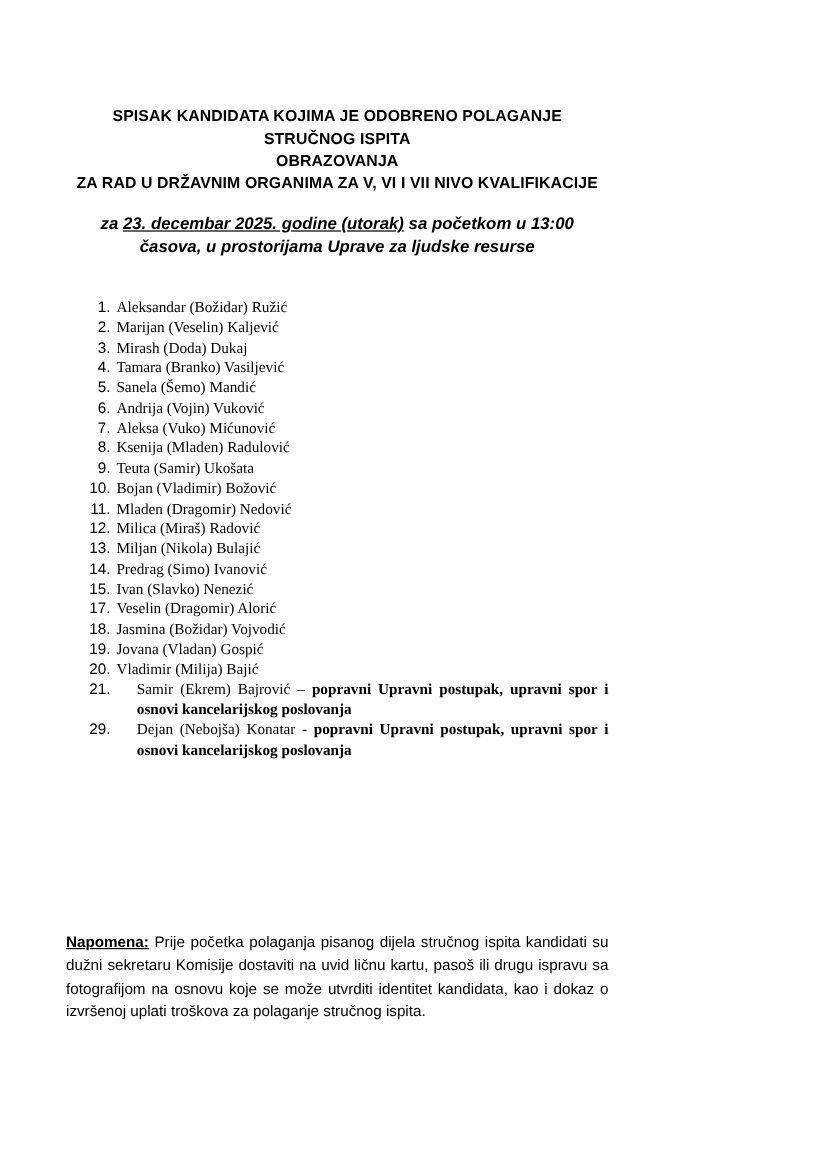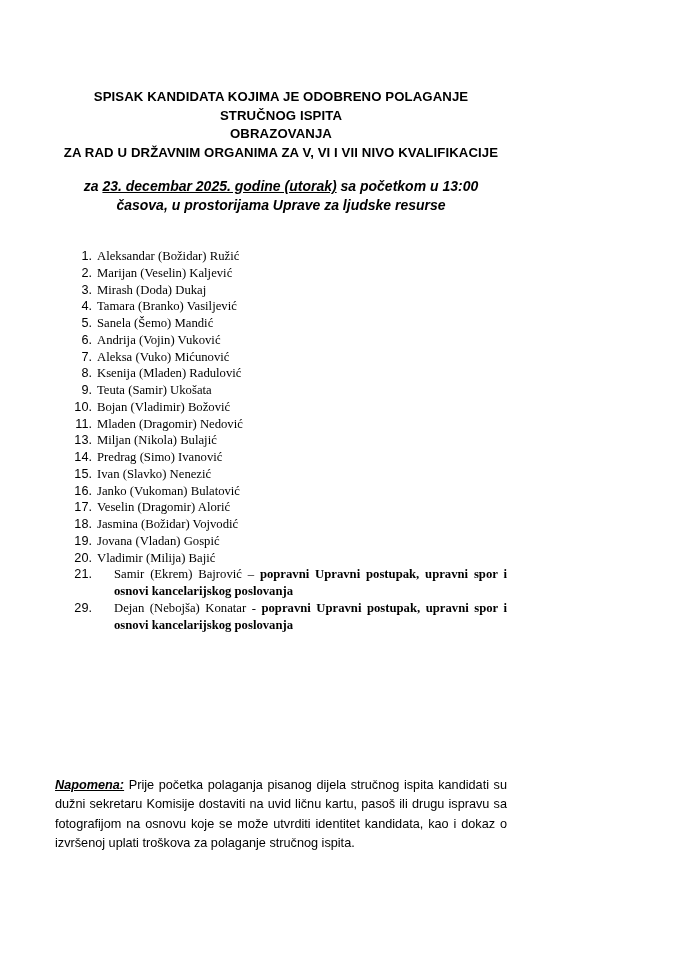--- a/index.html
+++ b/index.html
@@ -97,21 +97,20 @@
     right: 55px;
     top: 776px;
     font-size: 12.7px;
     line-height: 19.4px;
     text-align: justify;
     text-justify: inter-word;
   }
   .note-label {
     font-weight: bold;
     text-decoration: underline;
-    font-style: italic;
   }
 </style>
 </head>
 <body>
 
 <div class="page">
 
   <div class="title-block">
     <div class="title-line">SPISAK KANDIDATA KOJIMA JE ODOBRENO POLAGANJE STRUČNOG ISPITA</div>
     <div class="title-line">OBRAZOVANJA</div>
@@ -161,34 +160,34 @@
       </div>
       <div class="list-item">
         <span class="item-num">10.</span>
         <span class="item-text"><span class="plain">Bojan (Vladimir) Božović</span></span>
       </div>
       <div class="list-item">
         <span class="item-num">11.</span>
         <span class="item-text"><span class="plain">Mladen (Dragomir) Nedović</span></span>
       </div>
       <div class="list-item">
+        <span class="item-num">12.</span>
+        <span class="item-text"><span class="plain">Milica (Miraš) Radović</span></span>
+      </div>
+      <div class="list-item">
         <span class="item-num">13.</span>
         <span class="item-text"><span class="plain">Miljan (Nikola) Bulajić</span></span>
       </div>
       <div class="list-item">
         <span class="item-num">14.</span>
         <span class="item-text"><span class="plain">Predrag (Simo) Ivanović</span></span>
       </div>
       <div class="list-item">
         <span class="item-num">15.</span>
         <span class="item-text"><span class="plain">Ivan (Slavko) Nenezić</span></span>
-      </div>
-      <div class="list-item">
-        <span class="item-num">16.</span>
-        <span class="item-text"><span class="plain">Janko (Vukoman) Bulatović</span></span>
       </div>
       <div class="list-item">
         <span class="item-num">17.</span>
         <span class="item-text"><span class="plain">Veselin (Dragomir) Alorić</span></span>
       </div>
       <div class="list-item">
         <span class="item-num">18.</span>
         <span class="item-text"><span class="plain">Jasmina (Božidar) Vojvodić</span></span>
       </div>
       <div class="list-item">

